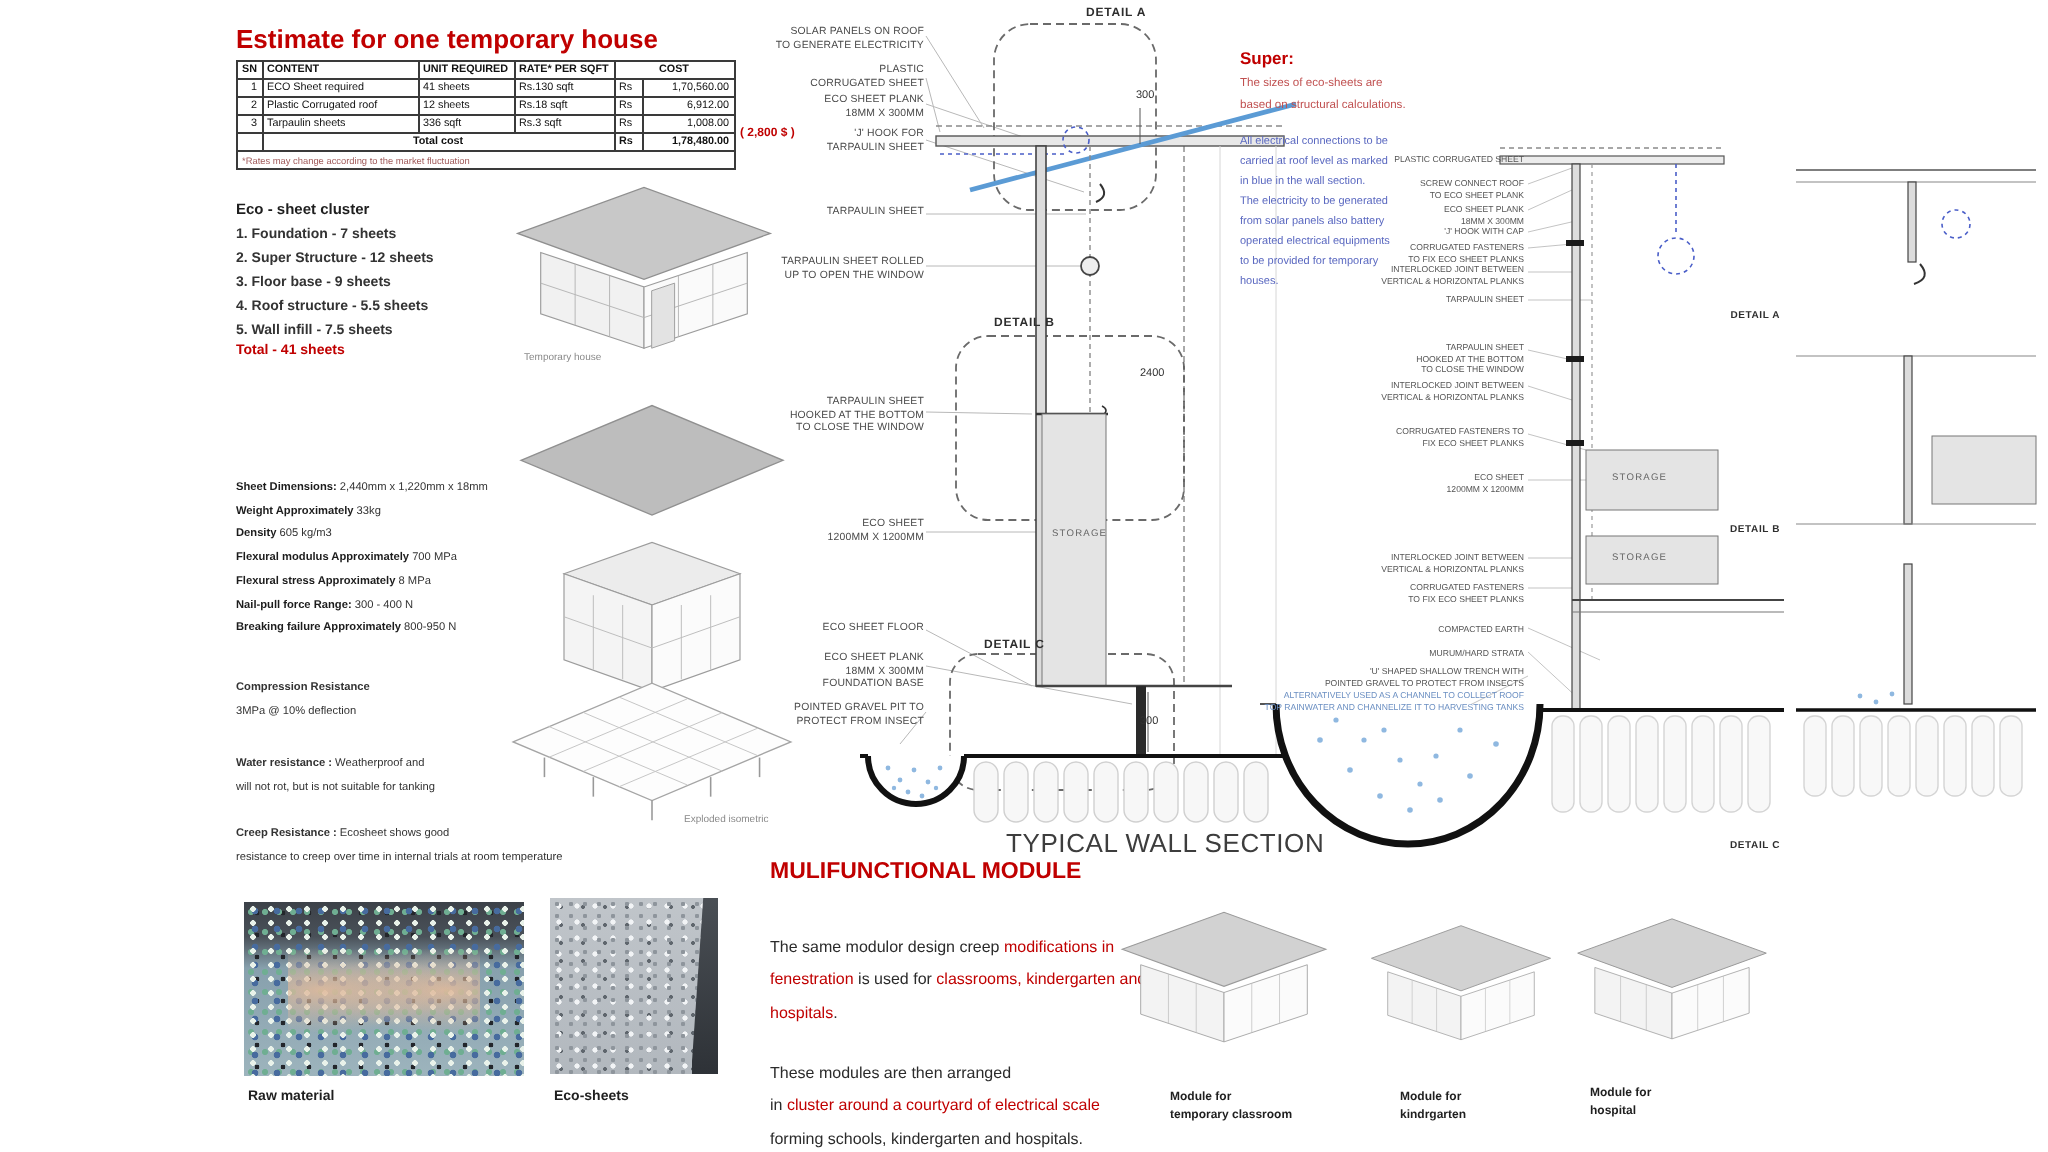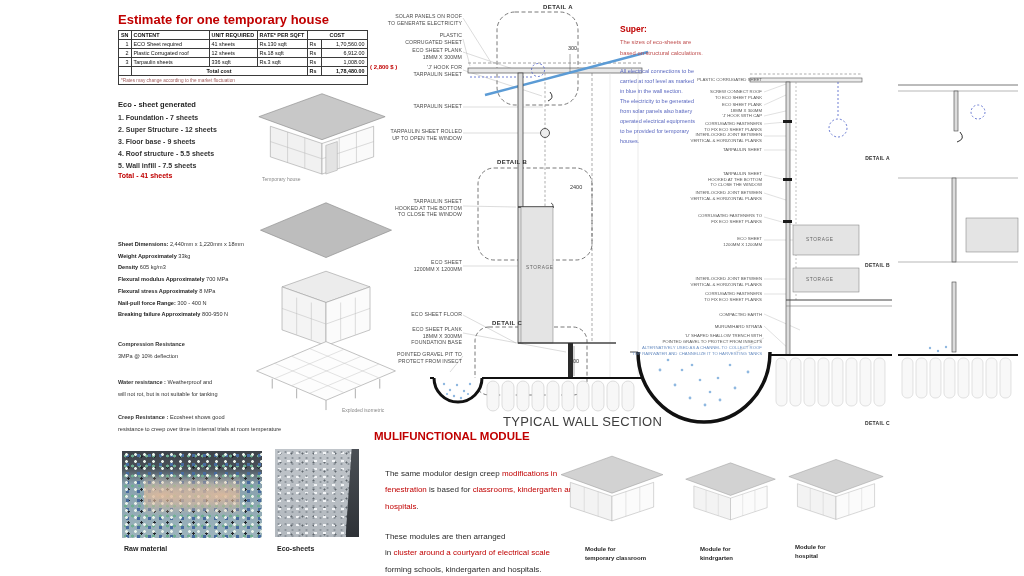--- a/index.html
+++ b/index.html
@@ -126,21 +126,21 @@
       <td class="hd">Rs</td>
       <td class="hd num">1,78,480.00</td>
     </tr>
     <tr>
       <td class="foot" colspan="6">*Rates may change according to the market fluctuation</td>
     </tr>
   </tbody>
     </table>
   <div class="abs red" style="left:370px;top:64px;font-size:6px;font-weight:bold;">( 2,800 $ )</div>
 
-  <div class="abs h-sub" style="left:118px;top:100px;">Eco - sheet generated</div>
+  <div class="abs h-sub" style="left:118px;top:100px;">Eco - sheet cluster</div>
   <div class="abs" style="left:118px;top:112px;">
     <div class="eco-item">1. Foundation - 7 sheets</div>
     <div class="eco-item">2. Super Structure - 12 sheets</div>
     <div class="eco-item">3. Floor base - 9 sheets</div>
     <div class="eco-item">4. Roof structure - 5.5 sheets</div>
     <div class="eco-item">5. Wall infill - 7.5 sheets</div>
   </div>
   <div class="abs red" style="left:118px;top:172px;font-size:7px;font-weight:bold;">Total - 41 sheets</div>
 
 
@@ -475,24 +475,24 @@
 POINTED GRAVEL TO PROTECT FROM INSECTS</div>
   <div class="lblr" style="top:345px;color:#6b8fc2;">ALTERNATIVELY USED AS A CHANNEL TO COLLECT ROOF
 TOP RAINWATER AND CHANNELIZE IT TO HARVESTING TANKS</div>
 
   <div class="detr" style="top:155px;">DETAIL A</div>
   <div class="detr" style="top:262px;">DETAIL B</div>
   <div class="detr" style="top:420px;">DETAIL C</div>
   <div class="storage" style="left:806px;top:237px;">STORAGE</div>
   <div class="storage" style="left:806px;top:277px;">STORAGE</div>
 
-  <div class="abs mod-title" style="left:374px;top:430px;">MULIFUNCTIONAL MODULE</div>
+  <div class="abs mod-title" style="left:385px;top:430px;">MULIFUNCTIONAL MODULE</div>
 
   <div class="abs mod-para" style="left:385px;top:449px;">
-    <span class="k">The same modulor design creep </span><span class="r">modifications in fenestration</span><span class="k"> is based for </span><span class="r">classrooms, kindergarten and hospitals</span><span class="k">.</span>
+    <span class="k">The same modulor design creep </span><span class="r">modifications in fenestration</span><span class="k"> is used for </span><span class="r">classrooms, kindergarten and hospitals</span><span class="k">.</span>
   </div>
   <div class="abs mod-para" style="left:385px;top:512px;">
     <span class="k">These modules are then arranged
 in </span><span class="r">cluster around a courtyard of electrical scale</span><span class="k">
 forming schools, kindergarten and hospitals.</span>
   </div>
 
   <div class="photo-raw">
     <div class="hands"></div>
   </div>

